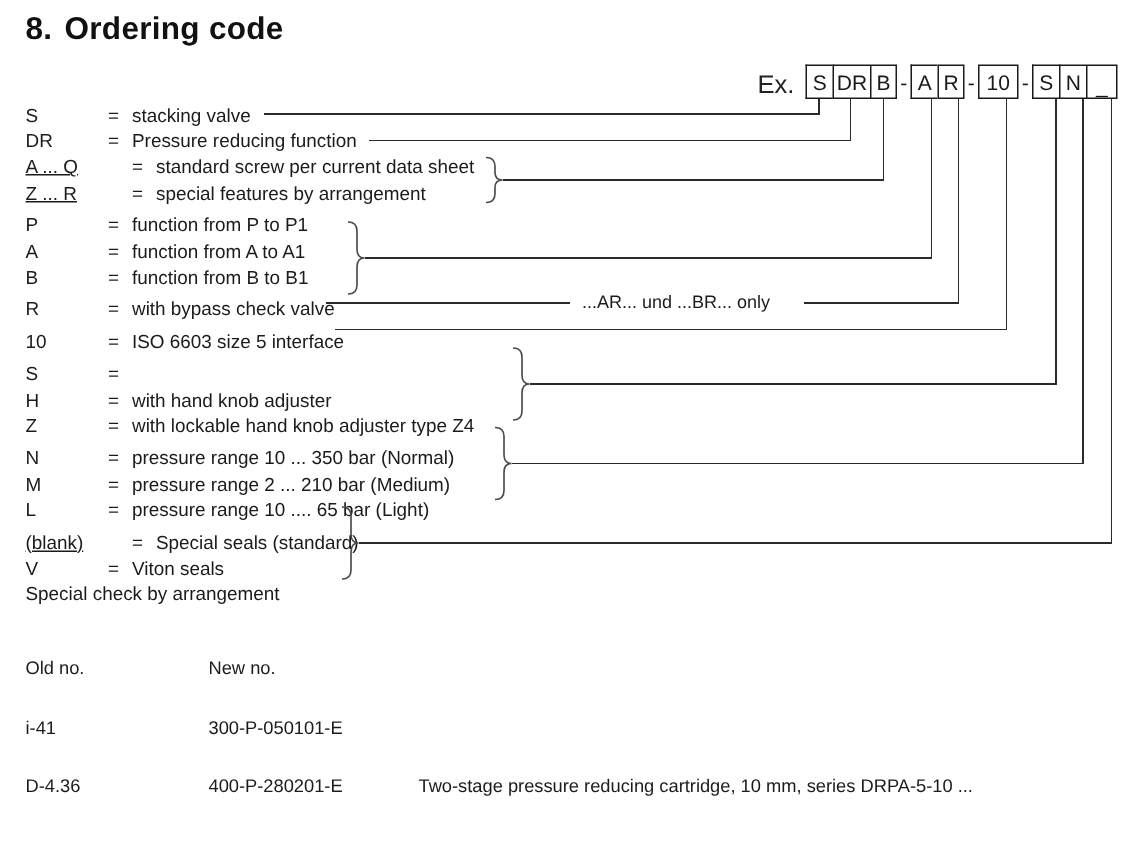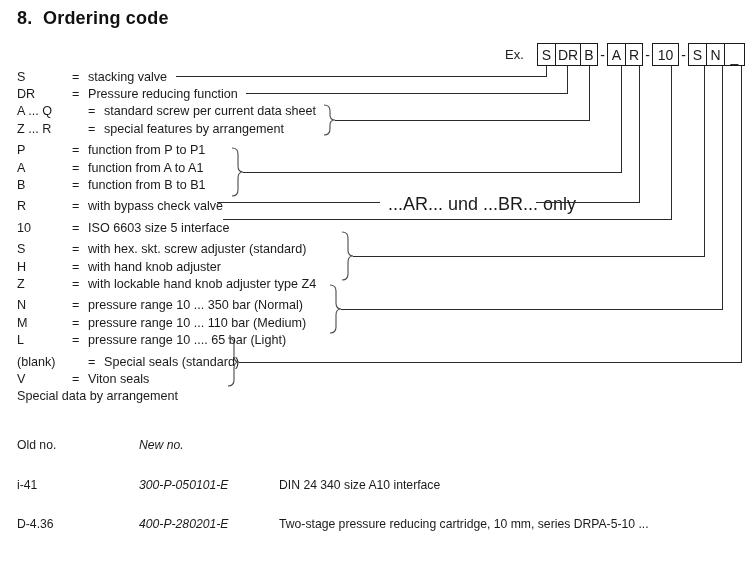--- a/index.html
+++ b/index.html
@@ -5,27 +5,27 @@
   html,body{margin:0;padding:0;background:#ffffff;}
   body{
     width:755px;height:567px;position:relative;overflow:hidden;
     font-family:"Liberation Sans", sans-serif;
     color:#1b1b1b;
     -webkit-font-smoothing:antialiased;
   }
   .page{position:absolute;inset:0;}
 
   
-  .sec-head{position:absolute;font-size:18px;font-weight:bold;letter-spacing:.2px;color:#111;}
+  .sec-head{position:absolute;font-size:21px;font-weight:bold;letter-spacing:.2px;color:#111;}
   .sec-head .num{display:inline-block;width:26px;}
   #sec8{left:17px;top:8px;}
   #sec9{left:17px;top:401px;}
 
   
-  #ex-label{position:absolute;left:505px;top:47px;font-size:13px;color:#222;}
+  #ex-label{position:absolute;left:505px;top:47px;font-size:17px;color:#222;}
   #codebar{position:absolute;left:537px;top:43px;height:23px;display:flex;align-items:stretch;}
   .cbox{
     border:1px solid #1a1a1a;border-right-width:0;
     display:flex;align-items:center;justify-content:center;
     font-size:14px;line-height:1;color:#1a1a1a;background:#fff;
     box-sizing:border-box;
   }
   .cbox.last{border-right-width:1px;}
   .cdash{
     width:9px;display:flex;align-items:center;justify-content:center;
@@ -33,37 +33,37 @@
   }
   .cbox.underscore{align-items:flex-end;padding-bottom:1px;}
 
   
   #legend{position:absolute;left:17px;top:68px;}
   .lrow{height:17.4px;display:flex;align-items:center;font-size:12.6px;color:#1b1b1b;white-space:nowrap;}
   .lrow.gap{margin-top:4.0px;}
   .lcode{width:55px;flex:0 0 55px;}
   .leq{width:16px;flex:0 0 16px;}
   .ltext{}
-  .lrow.wide .lcode{width:71px;flex:0 0 71px;}
+  .lrow.wide .lcode{width:71px;flex:0 0 71px;text-decoration:underline;}
   .lrow.full .lcode{width:auto;flex:0 0 auto;}
 
   
-  #note-ar{position:absolute;left:388px;top:194px;font-size:18px;color:#1b1b1b;white-space:nowrap;}
+  #note-ar{position:absolute;left:388px;top:194px;font-size:12px;color:#1b1b1b;white-space:nowrap;}
 
   
   #leaders{position:absolute;left:0;top:0;width:755px;height:400px;}
   #leaders path,#leaders line{fill:none;stroke:#2b2b2b;stroke-width:1;shape-rendering:crispEdges;}
   #leaders path.brace{stroke:#4a4a4a;stroke-width:1.1;shape-rendering:geometricPrecision;}
 
   
   #rtable{position:absolute;left:17px;top:435px;font-size:12.2px;color:#1b1b1b;}
   #rtable .rrow{display:flex;align-items:center;height:19px;margin-bottom:20px;white-space:nowrap;}
   #rtable .rrow.head{margin-bottom:21px;justify-content:center;}
   #rtable .c-old{width:122px;flex:0 0 122px;}
-  #rtable .c-new{width:140px;flex:0 0 140px;font-style:italic;}
+  #rtable .c-new{width:140px;flex:0 0 140px;}
   #rtable .c-desc{flex:1 1 auto;}
 </style>
 </head>
 <body>
 
 <div class="page">
 
   <div class="sec-head" id="sec8">
     <span class="num">8.</span><span>Ordering code</span>
   </div>
@@ -126,59 +126,58 @@
         <div class="ltext">with bypass check valve</div>
       </div>
       <div class="lrow gap">
         <div class="lcode">10</div>
         <div class="leq">=</div>
         <div class="ltext">ISO 6603 size 5 interface</div>
       </div>
       <div class="lrow gap">
         <div class="lcode">S</div>
         <div class="leq">=</div>
-        <div class="ltext">with hex. skt. screw adjuster (standard)</div>
       </div>
       <div class="lrow">
         <div class="lcode">H</div>
         <div class="leq">=</div>
         <div class="ltext">with hand knob adjuster</div>
       </div>
       <div class="lrow">
         <div class="lcode">Z</div>
         <div class="leq">=</div>
         <div class="ltext">with lockable hand knob adjuster type Z4</div>
       </div>
       <div class="lrow gap">
         <div class="lcode">N</div>
         <div class="leq">=</div>
         <div class="ltext">pressure range 10 ... 350 bar (Normal)</div>
       </div>
       <div class="lrow">
         <div class="lcode">M</div>
         <div class="leq">=</div>
-        <div class="ltext">pressure range 10 ... 110 bar (Medium)</div>
+        <div class="ltext">pressure range 2 ... 210 bar (Medium)</div>
       </div>
       <div class="lrow">
         <div class="lcode">L</div>
         <div class="leq">=</div>
         <div class="ltext">pressure range 10 ....  65 bar (Light)</div>
       </div>
       <div class="lrow gap wide">
         <div class="lcode">(blank)</div>
         <div class="leq">=</div>
         <div class="ltext">Special seals (standard)</div>
       </div>
       <div class="lrow">
         <div class="lcode">V</div>
         <div class="leq">=</div>
         <div class="ltext">Viton seals</div>
       </div>
       <div class="lrow full">
-        <div class="lcode">Special data by arrangement</div>
+        <div class="lcode">Special check by arrangement</div>
       </div>
     </div>
 
   <div id="note-ar">...AR...  und  ...BR... only</div>
 
   <svg id="leaders" viewBox="0 0 755 400">
 
     <path d="M176,76 H546 V66"></path>
 
     <path d="M246,93.5 H567 V66"></path>
@@ -207,21 +206,20 @@
 
   <div id="rtable">
     <div class="rrow head">
       <div class="c-old">Old no.</div>
       <div class="c-new">New no.</div>
       <div class="c-desc"></div>
     </div>
       <div class="rrow">
         <div class="c-old">i-41</div>
         <div class="c-new">300-P-050101-E</div>
-        <div class="c-desc">DIN 24 340 size A10 interface</div>
       </div>
       <div class="rrow">
         <div class="c-old">D-4.36</div>
         <div class="c-new">400-P-280201-E</div>
         <div class="c-desc">Two-stage pressure reducing cartridge, 10 mm, series DRPA-5-10 ...</div>
       </div>
     </div>
 
 </div>
 

